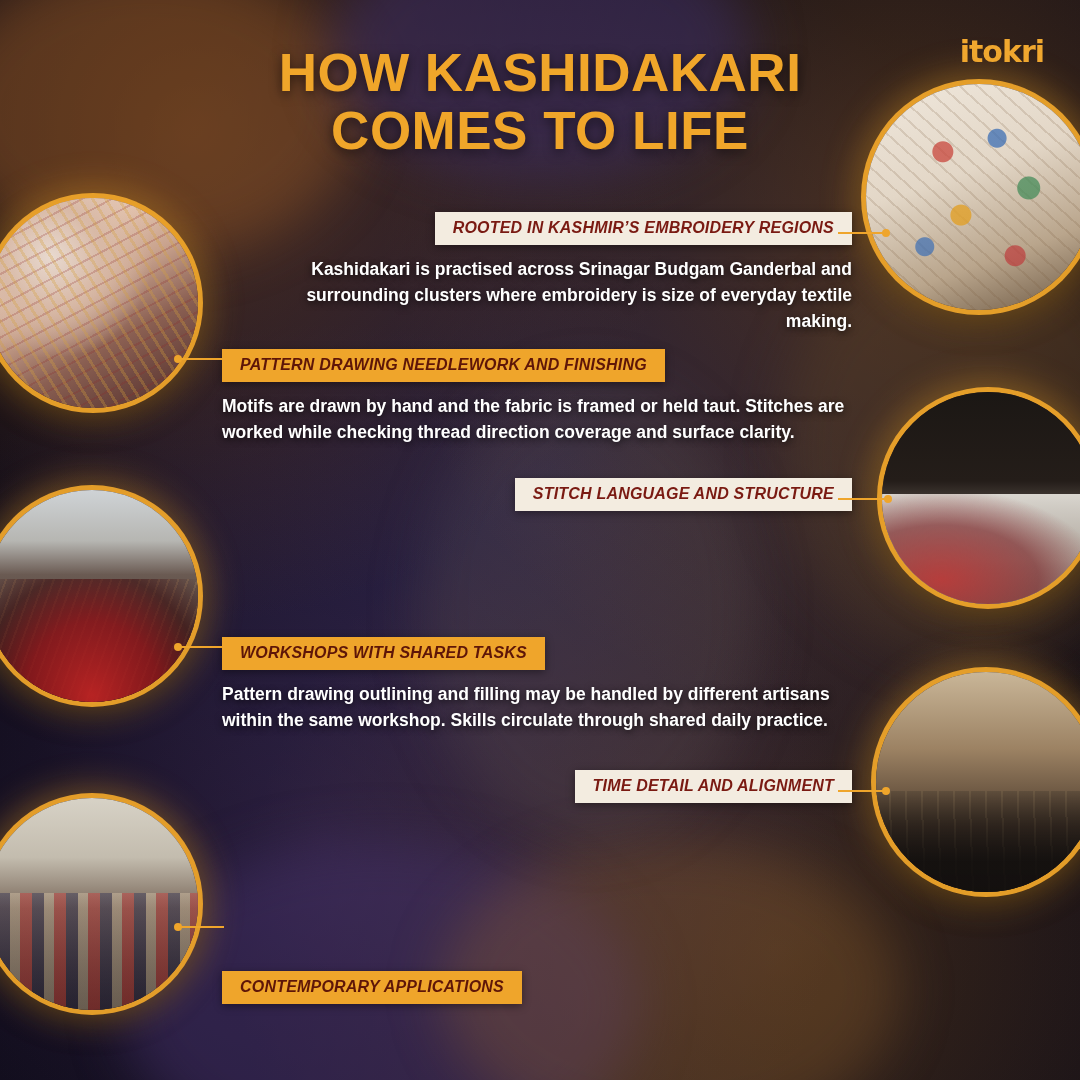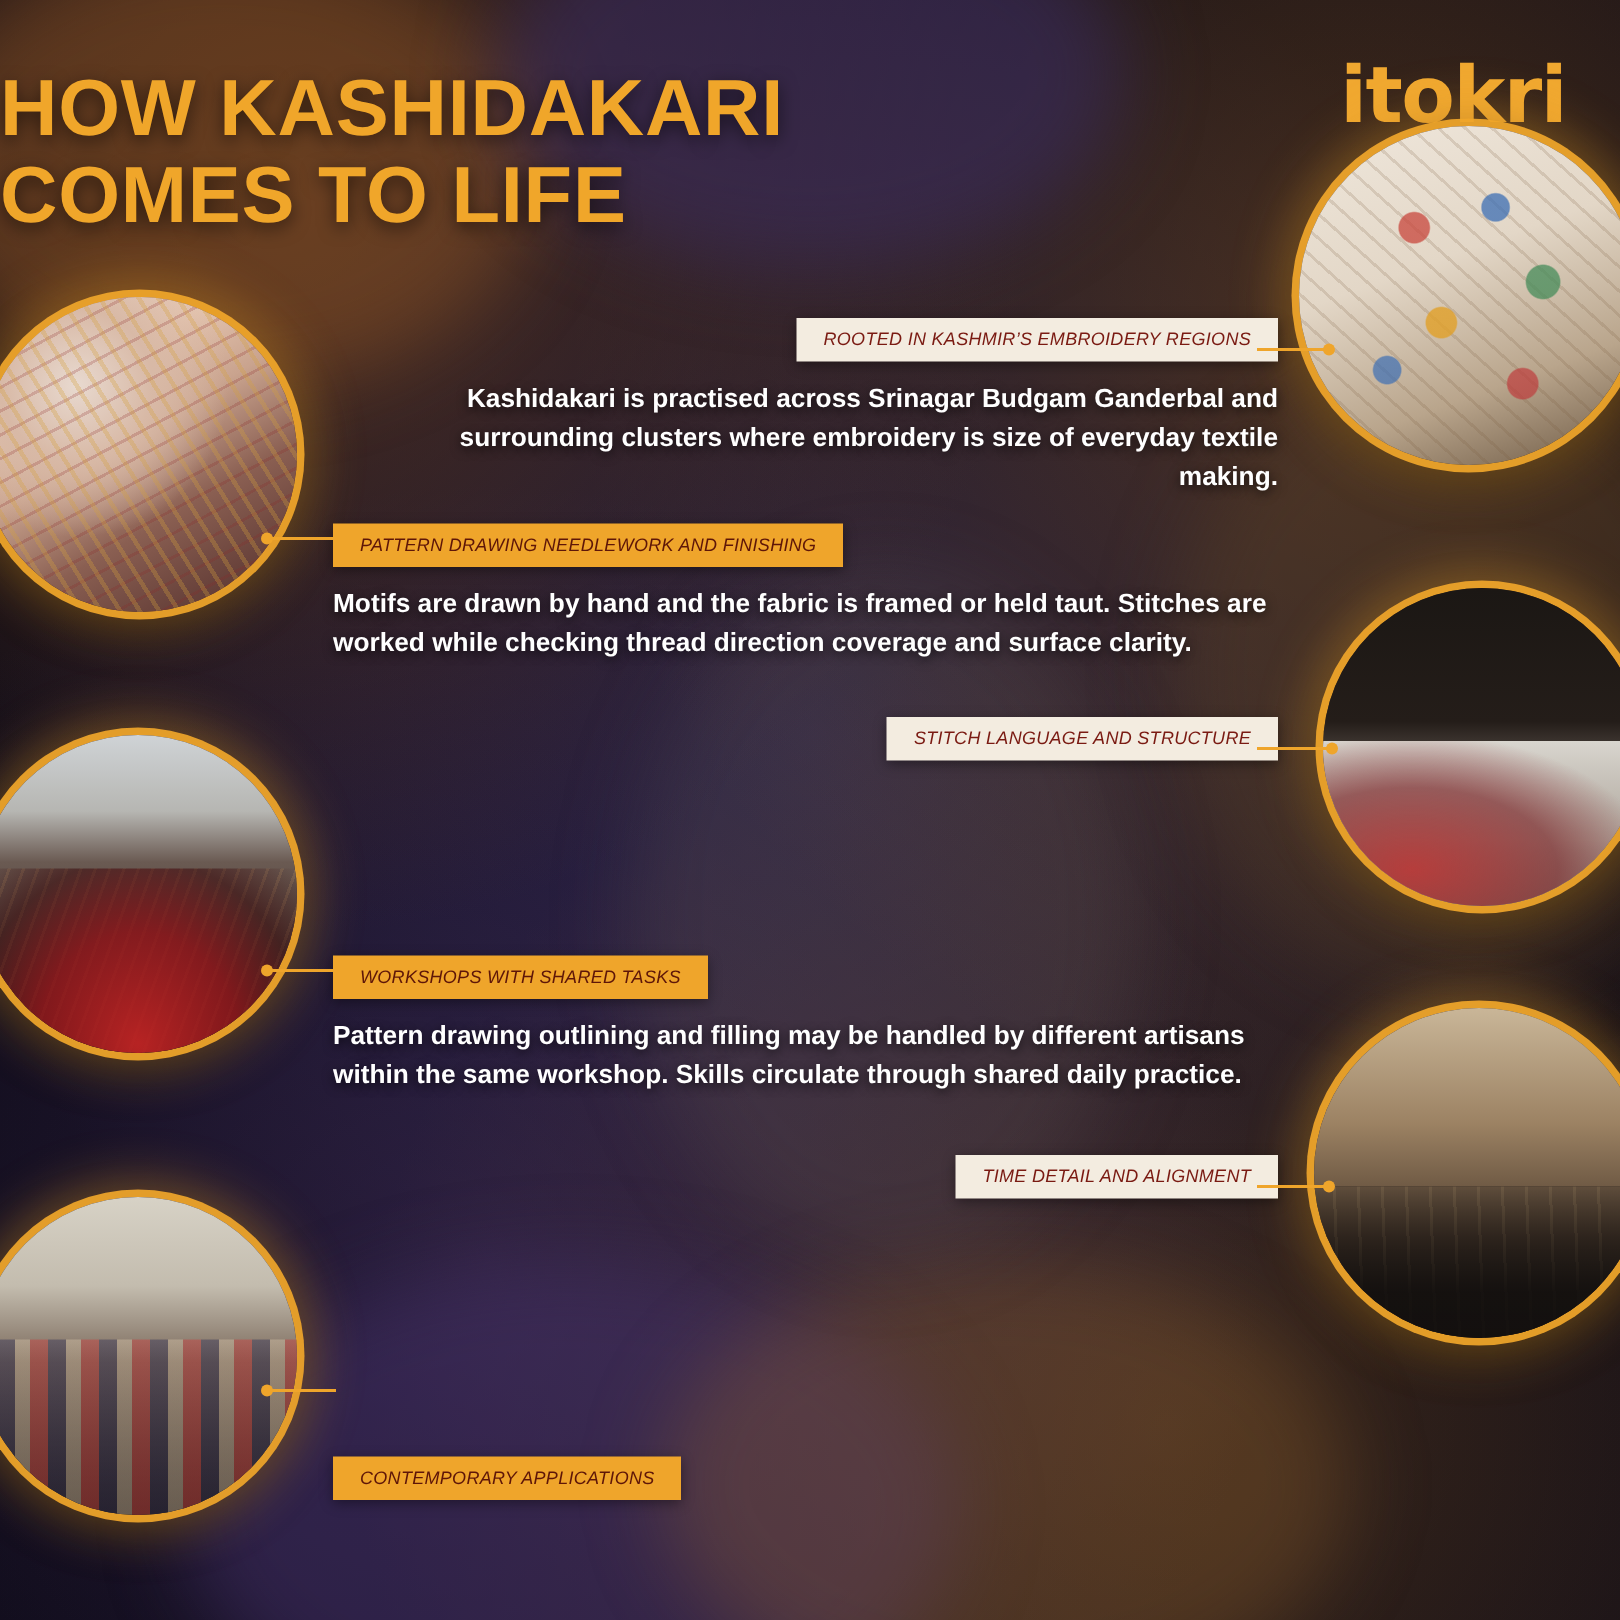--- a/index.html
+++ b/index.html
@@ -32,49 +32,49 @@
   .tex.b { left: 330px; top: -80px; width: 420px; height: 260px; background: rgba(60,45,100,0.55); }
   .tex.c { right: -80px; top: 240px; width: 380px; height: 420px; background: rgba(95,70,40,0.35); }
   .tex.d { left: 120px; bottom: -90px; width: 520px; height: 330px; background: rgba(70,50,110,0.45); }
   .tex.e { right: 180px; bottom: -60px; width: 460px; height: 300px; background: rgba(150,100,45,0.30); }
   .tex.f { left: 420px; top: 380px; width: 340px; height: 460px; background: rgba(110,95,85,0.22); }
 
   .logo {
     position: absolute;
     right: 36px;
     top: 34px;
-    font-size: 52px;
+    font-size: 30px;
     font-weight: 700;
     letter-spacing: -1px;
     color: #f0a830;
     font-family: "DejaVu Sans", sans-serif;
   }
 
   .title {
     position: absolute;
     left: 0;
     right: 0;
     top: 44px;
-    text-align: left;
+    text-align: center;
     color: #f0a62a;
     font-size: 53px;
     font-weight: 700;
     line-height: 1.1;
     letter-spacing: 0.5px;
     text-shadow: 0 3px 12px rgba(0,0,0,0.55);
   }
   .title .l2 { display: block; }
 
   
   .section { position: absolute; }
   .chip {
     display: inline-block;
     padding: 7px 18px 8px 18px;
-    font-size: 12px;
-    font-weight: 400;
+    font-size: 16px;
+    font-weight: 700;
     font-style: italic;
     letter-spacing: 0.2px;
     color: #7a1a12;
     background: #f3ece0;
     white-space: nowrap;
     box-shadow: 0 2px 8px rgba(0,0,0,0.4);
   }
   .chip.amber {
     background: #efa52b;
     color: #5e1608;

